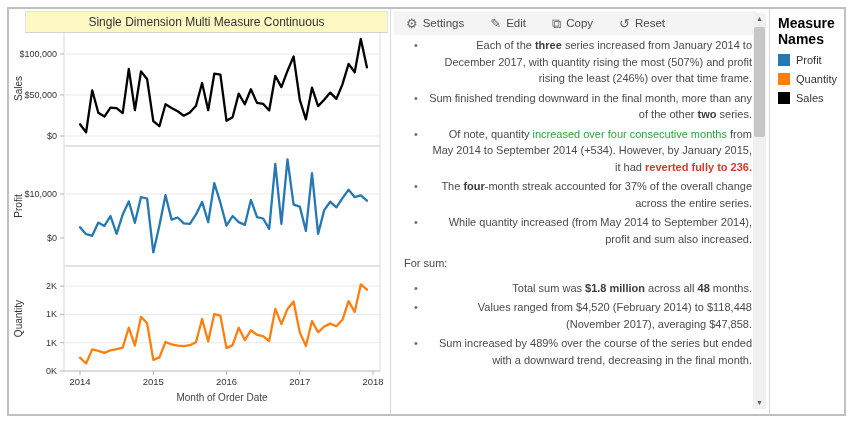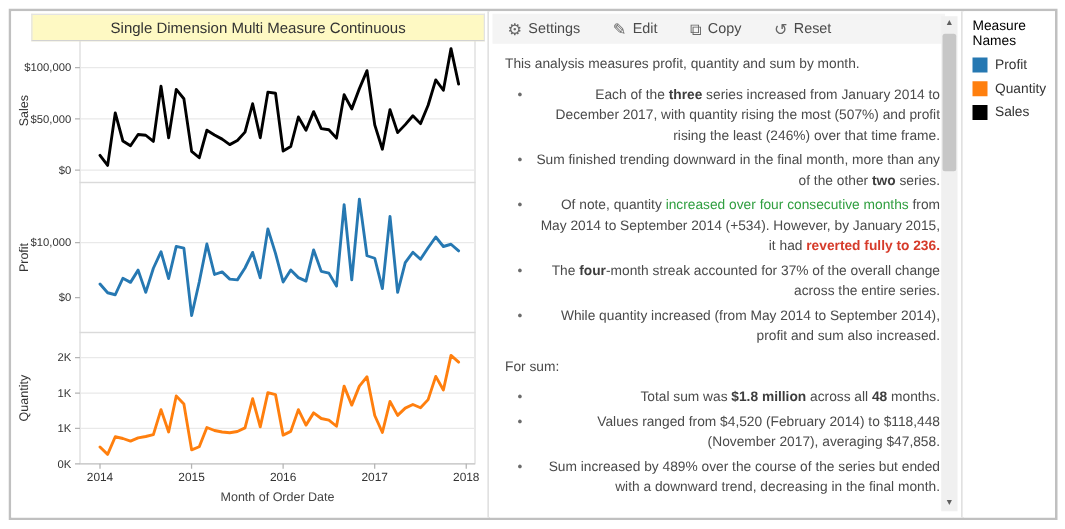--- a/index.html
+++ b/index.html
@@ -30,21 +30,21 @@
 
   
   .scrollbar{position:absolute;right:3px;top:4px;width:13px;height:396px;background:#f0f0f0;}
   .scroll-arrow{position:absolute;left:0;width:13px;height:12px;font-size:7px;color:#5f5f5f;text-align:center;line-height:12px;cursor:pointer;}
   .scroll-arrow.up{top:0;}
   .scroll-arrow.down{bottom:0;}
   .scroll-thumb{position:absolute;left:1px;top:14px;width:11px;height:110px;background:#c7c7c7;border-radius:2px;cursor:pointer;}
 
   
   .legend-panel{position:absolute;left:762px;top:0;width:73px;height:405px;background:#fff;padding:6px 0 0 7px;box-sizing:border-box;}
-  .legend-title{font-size:11px;font-weight:normal;color:#000;margin-bottom:7px;}
+  .legend-title{font-size:14px;font-weight:bold;color:#000;margin-bottom:7px;}
   .legend-item{display:flex;align-items:center;margin-bottom:7px;cursor:pointer;}
   .legend-swatch{width:12px;height:12px;margin-right:6px;flex:none;}
   .legend-label{font-size:11px;color:#333;}
 </style>
 </head>
 <body>
 
 <div class="dashboard">
   <div class="inner">
 
@@ -114,21 +114,20 @@
           <span class="tb-icon">⧉</span>
           <span>Copy</span>
         </span>
         <span class="tb-btn">
           <span class="tb-icon">↺</span>
           <span>Reset</span>
         </span>
       </div>
 
       <div class="story-content" id="story-content">
-        <p>This analysis measures profit, quantity and sum by month.</p>
         <div id="story-sections">
             <ul>
               <li><span>Each of the </span><span class="seg-b">three</span><span> series increased from January 2014 to December 2017, with quantity rising the most (507%) and profit rising the least (246%) over that time frame.</span></li>
               <li><span>Sum finished trending downward in the final month, more than any of the other </span><span class="seg-b">two</span><span> series.</span></li>
               <li><span>Of note, quantity </span><span class="seg-g">increased over four consecutive months</span><span> from May 2014 to September 2014 (+534). However, by January 2015, it had </span><span class="seg-r">reverted fully to 236.</span></li>
               <li><span>The </span><span class="seg-b">four</span><span>-month streak accounted for 37% of the overall change across the entire series.</span></li>
               <li><span>While quantity increased (from May 2014 to September 2014), profit and sum also increased.</span></li>
             </ul>
             <p>For sum:</p>
             <ul>

